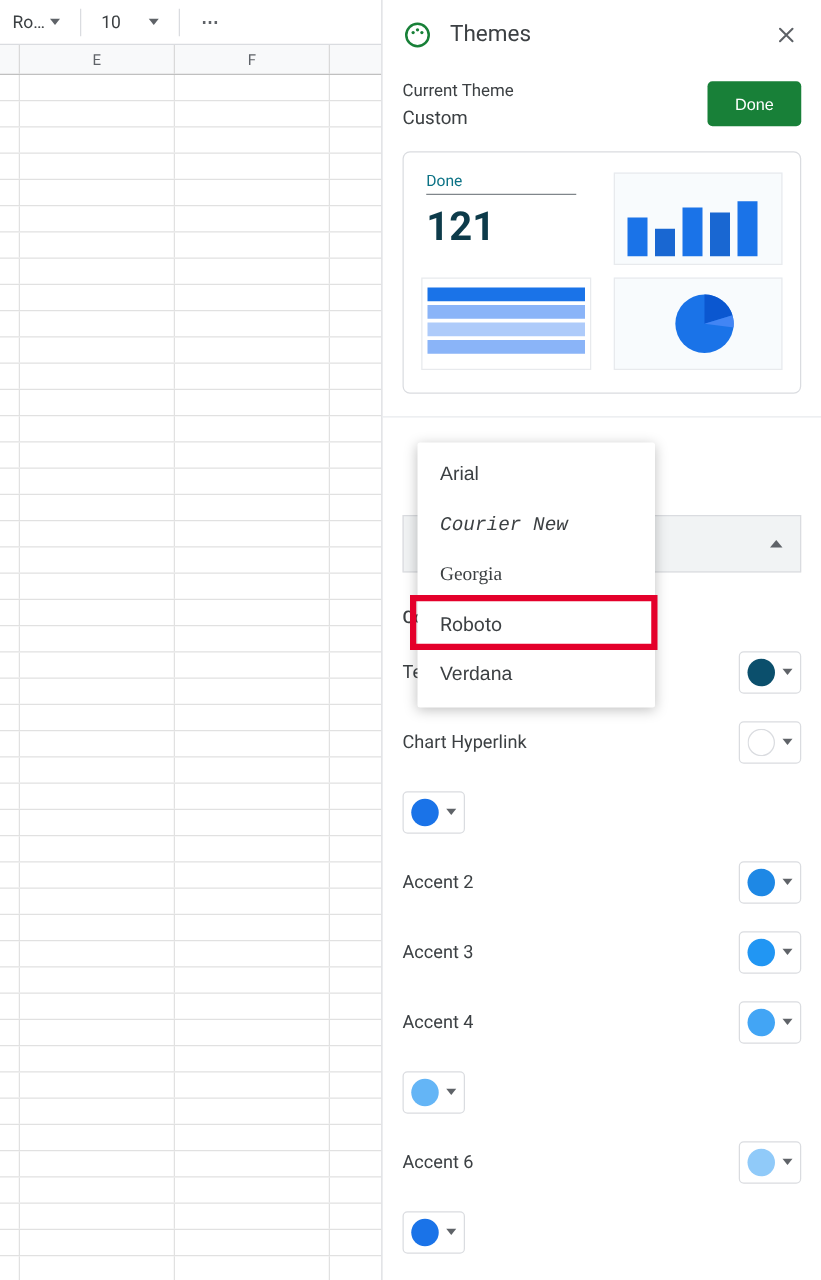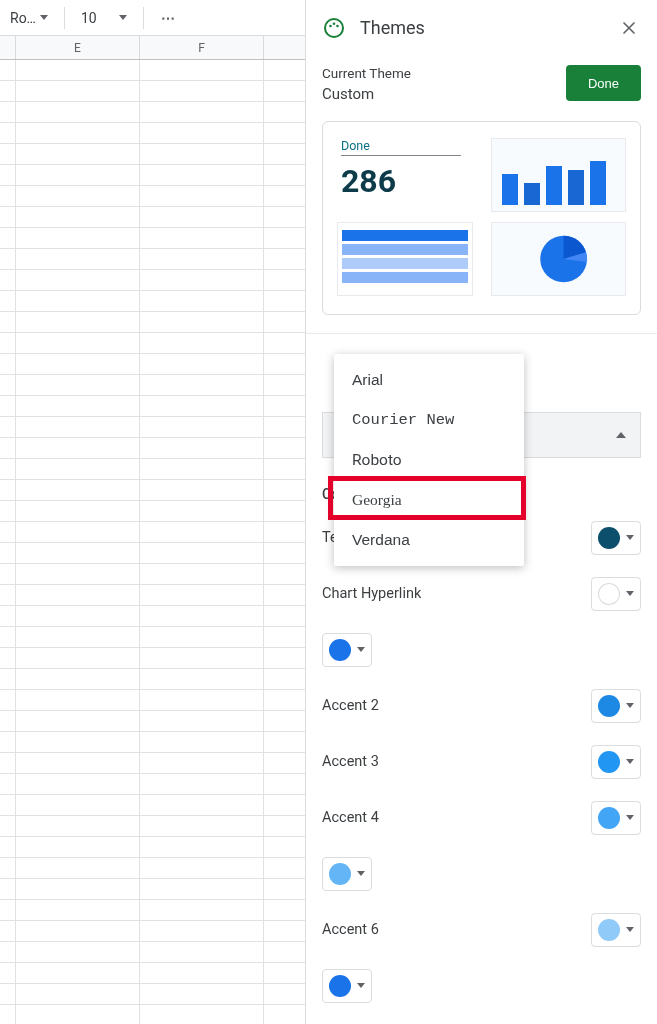--- a/index.html
+++ b/index.html
@@ -170,21 +170,21 @@
     border-radius:2px;
     padding:6px 0;
     z-index:50;
   }
   .dd-item{
     height:40px; display:flex; align-items:center;
     padding:0 18px; font-size:15.5px; color:#3c4043;
     cursor:pointer;
     font-family: inherit;
   }
-  .dd-item.courier{font-family:"Courier New",monospace;}
+  .dd-item.courier{font-family:"Courier New",monospace;font-style:italic;}
   .dd-item.georgia{font-family:Georgia,serif;}
   .dd-item.arial{font-family:Arial,sans-serif;}
   .dd-item.verdana{font-family:Verdana,sans-serif;}
   .dd-item.roboto{font-family:Roboto,Arial,sans-serif;}
   .highlight-box{
     position:absolute;
     border:5px solid #e4002b;
     pointer-events:none;
     z-index:60;
   }
@@ -547,21 +547,21 @@
         <div class="lbl-sm">Current Theme</div>
         <div class="lbl-theme">Custom</div>
       </div>
       <button class="done-btn">Done</button>
     </div>
 
     <div class="preview-card">
       <div class="preview-grid">
         <div class="pv-total">
           <span class="pv-total-label">Done</span>
-          <div class="pv-total-num">286</div>
+          <div class="pv-total-num">121</div>
         </div>
         <div class="pv-box">
           <div class="bars">
             <div style="height:55%"></div>
               <div class="b2" style="height:40%"></div>
             <div style="height:70%"></div>
               <div class="b2" style="height:62%"></div>
             <div style="height:78%"></div>
           </div>
         </div>
@@ -647,19 +647,19 @@
           <div class="color-btn">
             <span class="swatch" style="background: rgb(26, 115, 232);"></span>
             <span class="color-caret"></span>
           </div>
         </div>
       </div>
 
     <div class="dropdown" id="font-dropdown">
         <div class="dd-item arial">Arial</div>
         <div class="dd-item courier">Courier New</div>
+        <div class="dd-item georgia">Georgia</div>
         <div class="dd-item roboto">Roboto</div>
-        <div class="dd-item georgia">Georgia</div>
         <div class="dd-item verdana">Verdana</div>
       </div>
     <div class="highlight-box" id="hl" style="left: 22px; top: 420px; width: 198px; height: 44px;"></div>
   </div>
 </div>
 
 </body></html>

